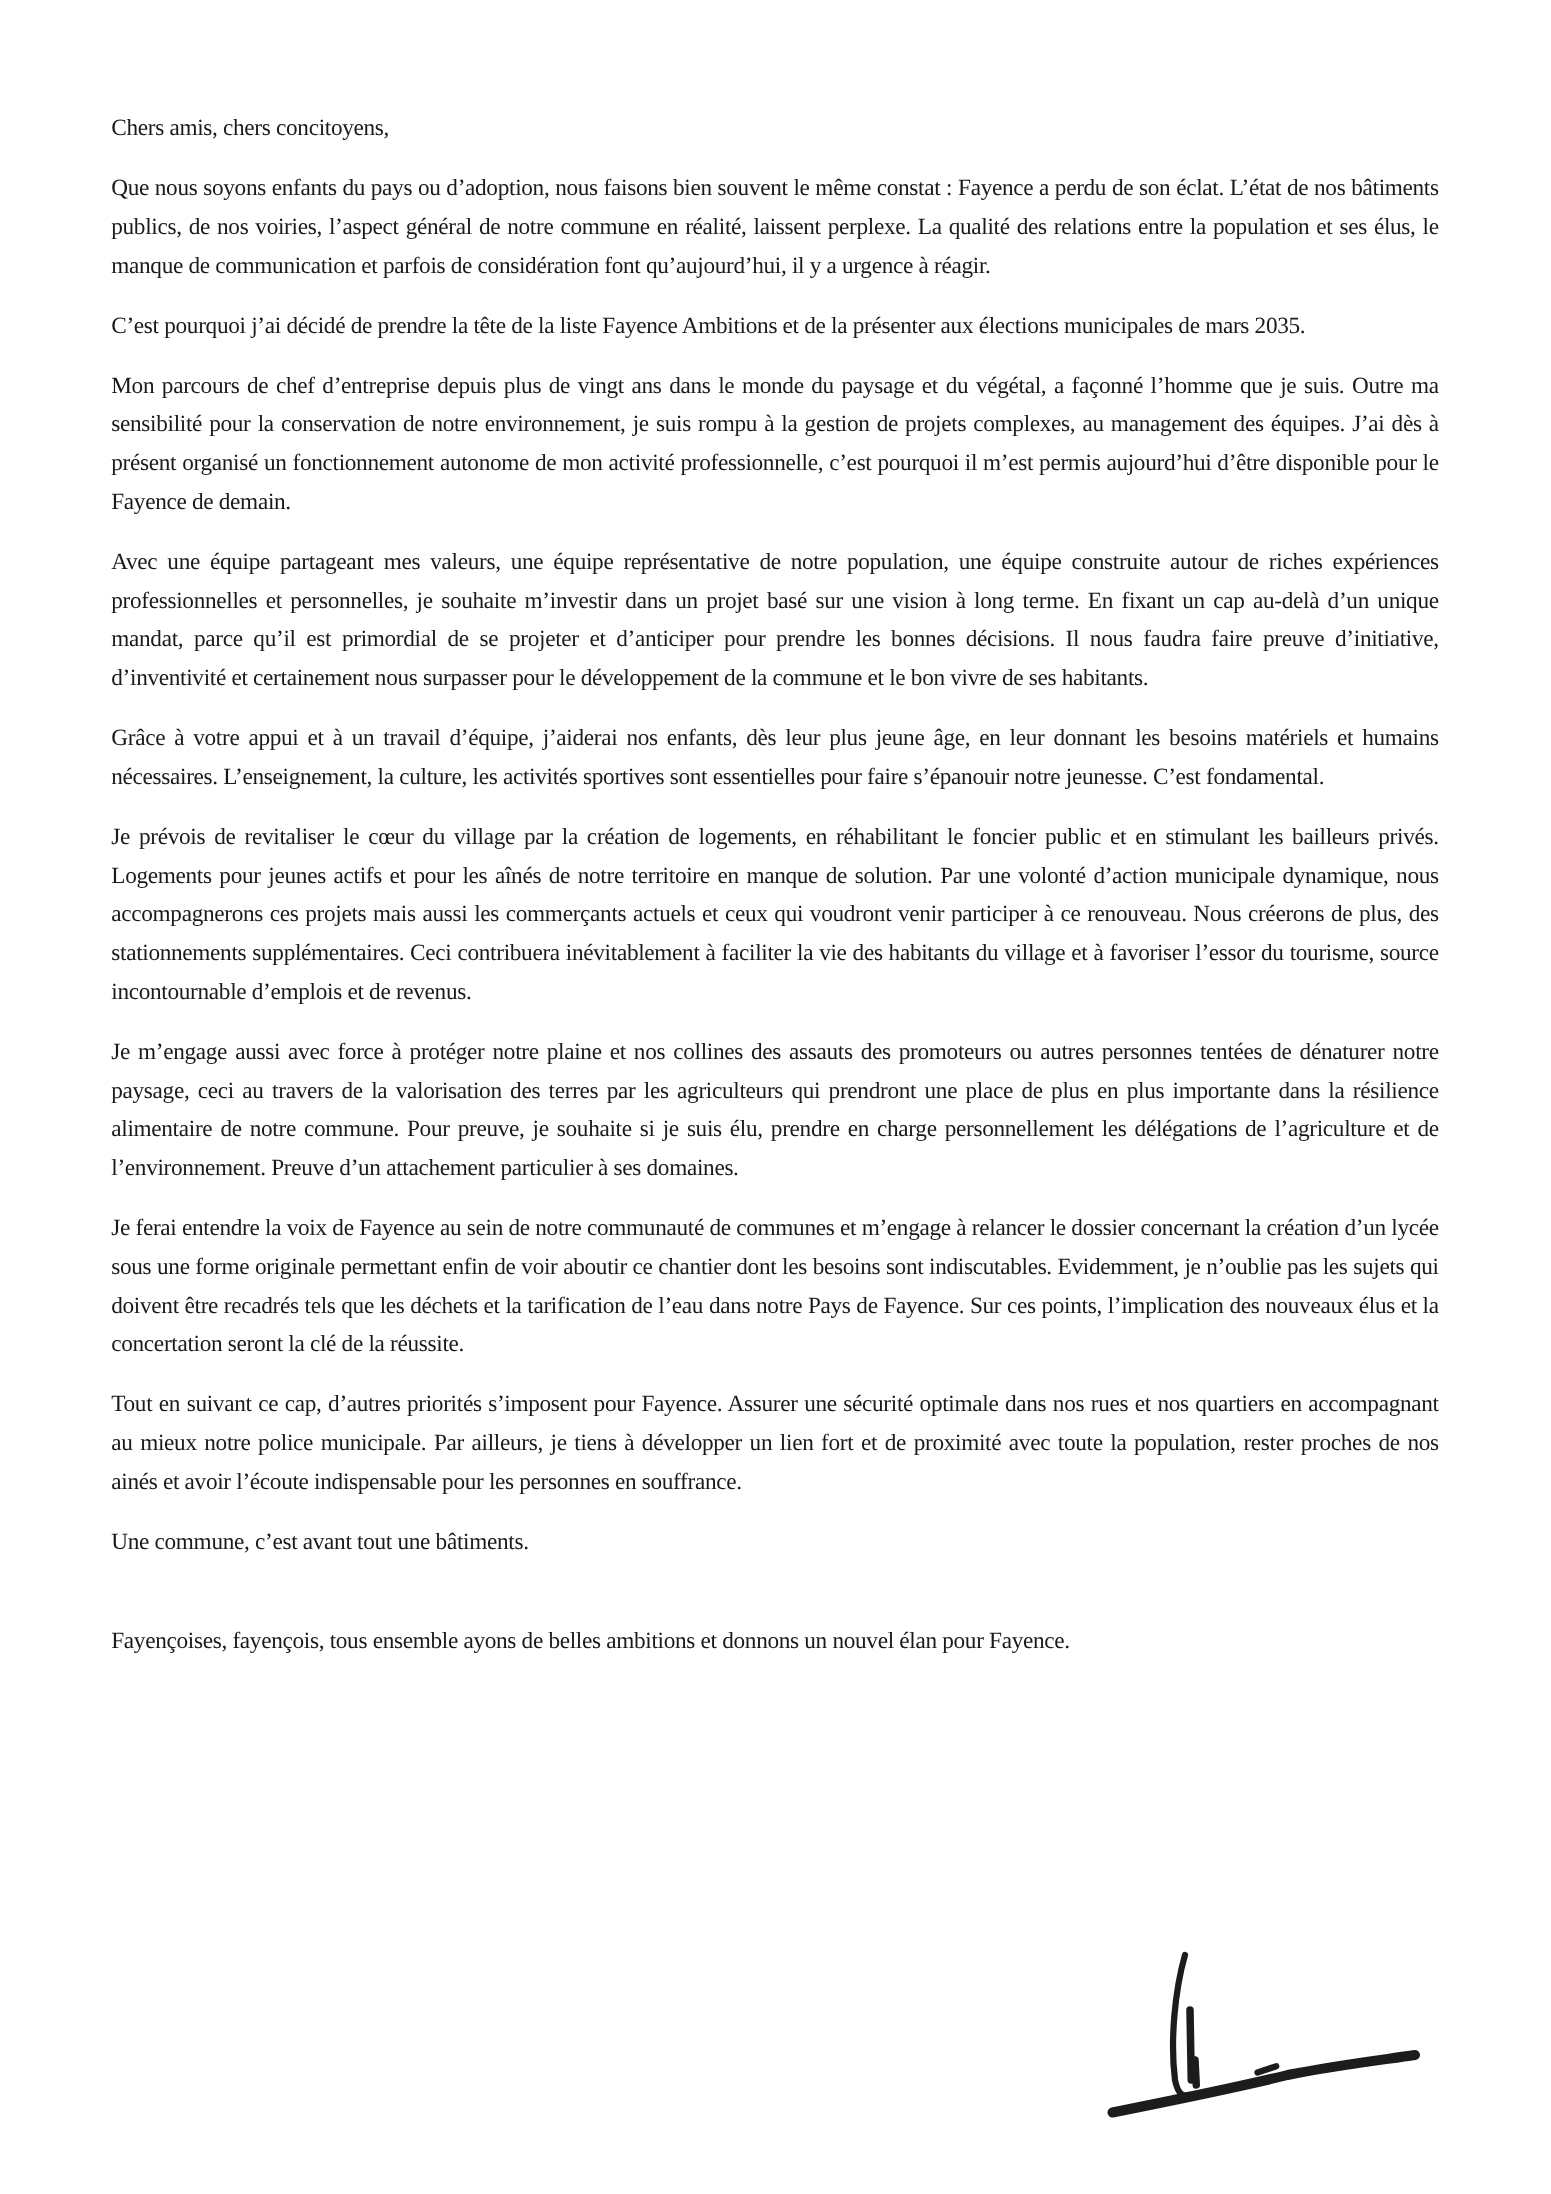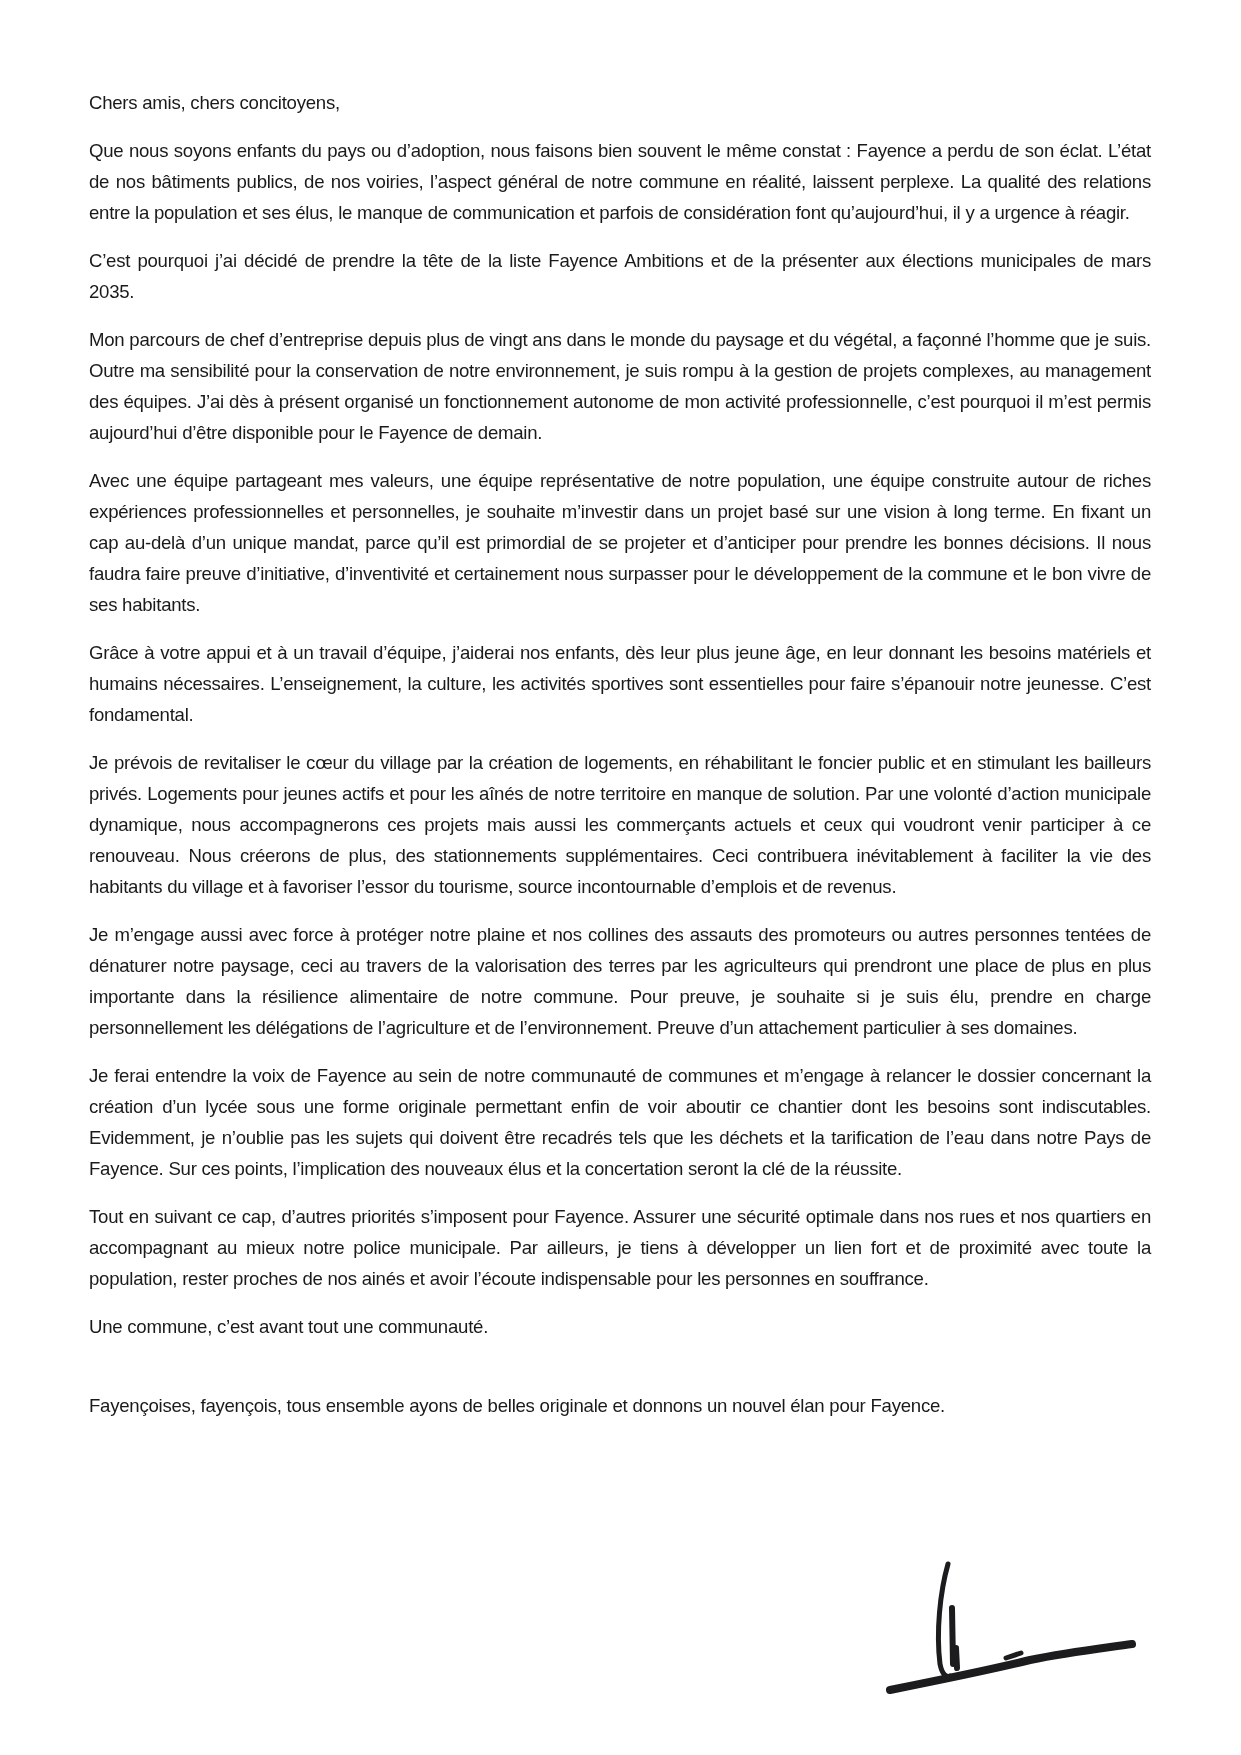--- a/index.html
+++ b/index.html
@@ -12,20 +12,21 @@
       color: #1a1a1a;
       font-family: "Liberation Sans", sans-serif;
       font-size: 18.6px;
       line-height: 31px;
       letter-spacing: -0.25px;
     }
     .page p {
       margin: 0 0 17px 0;
       text-align: justify;
       text-justify: inter-word;
+      font-family: Liberation Serif, serif;
     }
     .page p.salutation { margin-bottom: 17px; }
     .page p.short { text-align: left; }
     .page p.closing { margin-top: 48px; text-align: left; }
     .signature {
       position: absolute;
       left: 880px;
       top: 1552px;
       width: 270px;
       height: 150px;
@@ -38,22 +39,22 @@
   <p class="salutation short">Chers amis, chers concitoyens,</p>
   <p>Que nous soyons enfants du pays ou d’adoption, nous faisons bien souvent le même constat : Fayence a perdu de son éclat. L’état de nos bâtiments publics, de nos voiries, l’aspect général de notre commune en réalité, laissent perplexe. La qualité des relations entre la population et ses élus, le manque de communication et parfois de considération font qu’aujourd’hui, il y a urgence à réagir.</p>
   <p>C’est pourquoi j’ai décidé de prendre la tête de la liste Fayence Ambitions et de la présenter aux élections municipales de mars 2035.</p>
   <p>Mon parcours de chef d’entreprise depuis plus de vingt ans dans le monde du paysage et du végétal, a façonné l’homme que je suis. Outre ma sensibilité pour la conservation de notre environnement, je suis rompu à la gestion de projets complexes, au management des équipes. J’ai dès à présent organisé un fonctionnement autonome de mon activité professionnelle, c’est pourquoi il m’est permis aujourd’hui d’être disponible pour le Fayence de demain.</p>
   <p>Avec une équipe partageant mes valeurs, une équipe représentative de notre population, une équipe construite autour de riches expériences professionnelles et personnelles, je souhaite m’investir dans un projet basé sur une vision à long terme. En fixant un cap au-delà d’un unique mandat, parce qu’il est primordial de se projeter et d’anticiper pour prendre les bonnes décisions. Il nous faudra faire preuve d’initiative, d’inventivité et certainement nous surpasser pour le développement de la commune et le bon vivre de ses habitants.</p>
   <p>Grâce à votre appui et à un travail d’équipe, j’aiderai nos enfants, dès leur plus jeune âge, en leur donnant les besoins matériels et humains nécessaires. L’enseignement, la culture, les activités sportives sont essentielles pour faire s’épanouir notre jeunesse. C’est fondamental.</p>
   <p>Je prévois de revitaliser le cœur du village par la création de logements, en réhabilitant le foncier public et en stimulant les bailleurs privés. Logements pour jeunes actifs et pour les aînés de notre territoire en manque de solution. Par une volonté d’action municipale dynamique, nous accompagnerons ces projets mais aussi les commerçants actuels et ceux qui voudront venir participer à ce renouveau. Nous créerons de plus, des stationnements supplémentaires. Ceci contribuera inévitablement à faciliter la vie des habitants du village et à favoriser l’essor du tourisme, source incontournable d’emplois et de revenus.</p>
   <p>Je m’engage aussi avec force à protéger notre plaine et nos collines des assauts des promoteurs ou autres personnes tentées de dénaturer notre paysage, ceci au travers de la valorisation des terres par les agriculteurs qui prendront une place de plus en plus importante dans la résilience alimentaire de notre commune. Pour preuve, je souhaite si je suis élu, prendre en charge personnellement les délégations de l’agriculture et de l’environnement. Preuve d’un attachement particulier à ses domaines.</p>
   <p>Je ferai entendre la voix de Fayence au sein de notre communauté de communes et m’engage à relancer le dossier concernant la création d’un lycée sous une forme originale permettant enfin de voir aboutir ce chantier dont les besoins sont indiscutables. Evidemment, je n’oublie pas les sujets qui doivent être recadrés tels que les déchets et la tarification de l’eau dans notre Pays de Fayence. Sur ces points, l’implication des nouveaux élus et la concertation seront la clé de la réussite.</p>
   <p>Tout en suivant ce cap, d’autres priorités s’imposent pour Fayence. Assurer une sécurité optimale dans nos rues et nos quartiers en accompagnant au mieux notre police municipale. Par ailleurs, je tiens à développer un lien fort et de proximité avec toute la population, rester proches de nos ainés et avoir l’écoute indispensable pour les personnes en souffrance.</p>
-  <p class="short">Une commune, c’est avant tout une communauté.</p>
-  <p class="closing">Fayençoises, fayençois, tous ensemble ayons de belles originale et donnons un nouvel élan pour Fayence.</p>
+  <p class="short">Une commune, c’est avant tout une bâtiments.</p>
+  <p class="closing">Fayençoises, fayençois, tous ensemble ayons de belles ambitions et donnons un nouvel élan pour Fayence.</p>
 </div>
 
 <svg class="signature" viewBox="0 0 270 150" aria-hidden="true">
   <g fill="none" stroke="#1c1c1e" stroke-linecap="round" stroke-linejoin="round">
 
     <path d="M68 12 C 60 40, 56 80, 60 112 C 62 122, 66 126, 70 124" stroke-width="5"></path>
 
     <path d="M72 56 L 73 112" stroke-width="6"></path>
     <path d="M76 96 L 77 116" stroke-width="6"></path>
 

